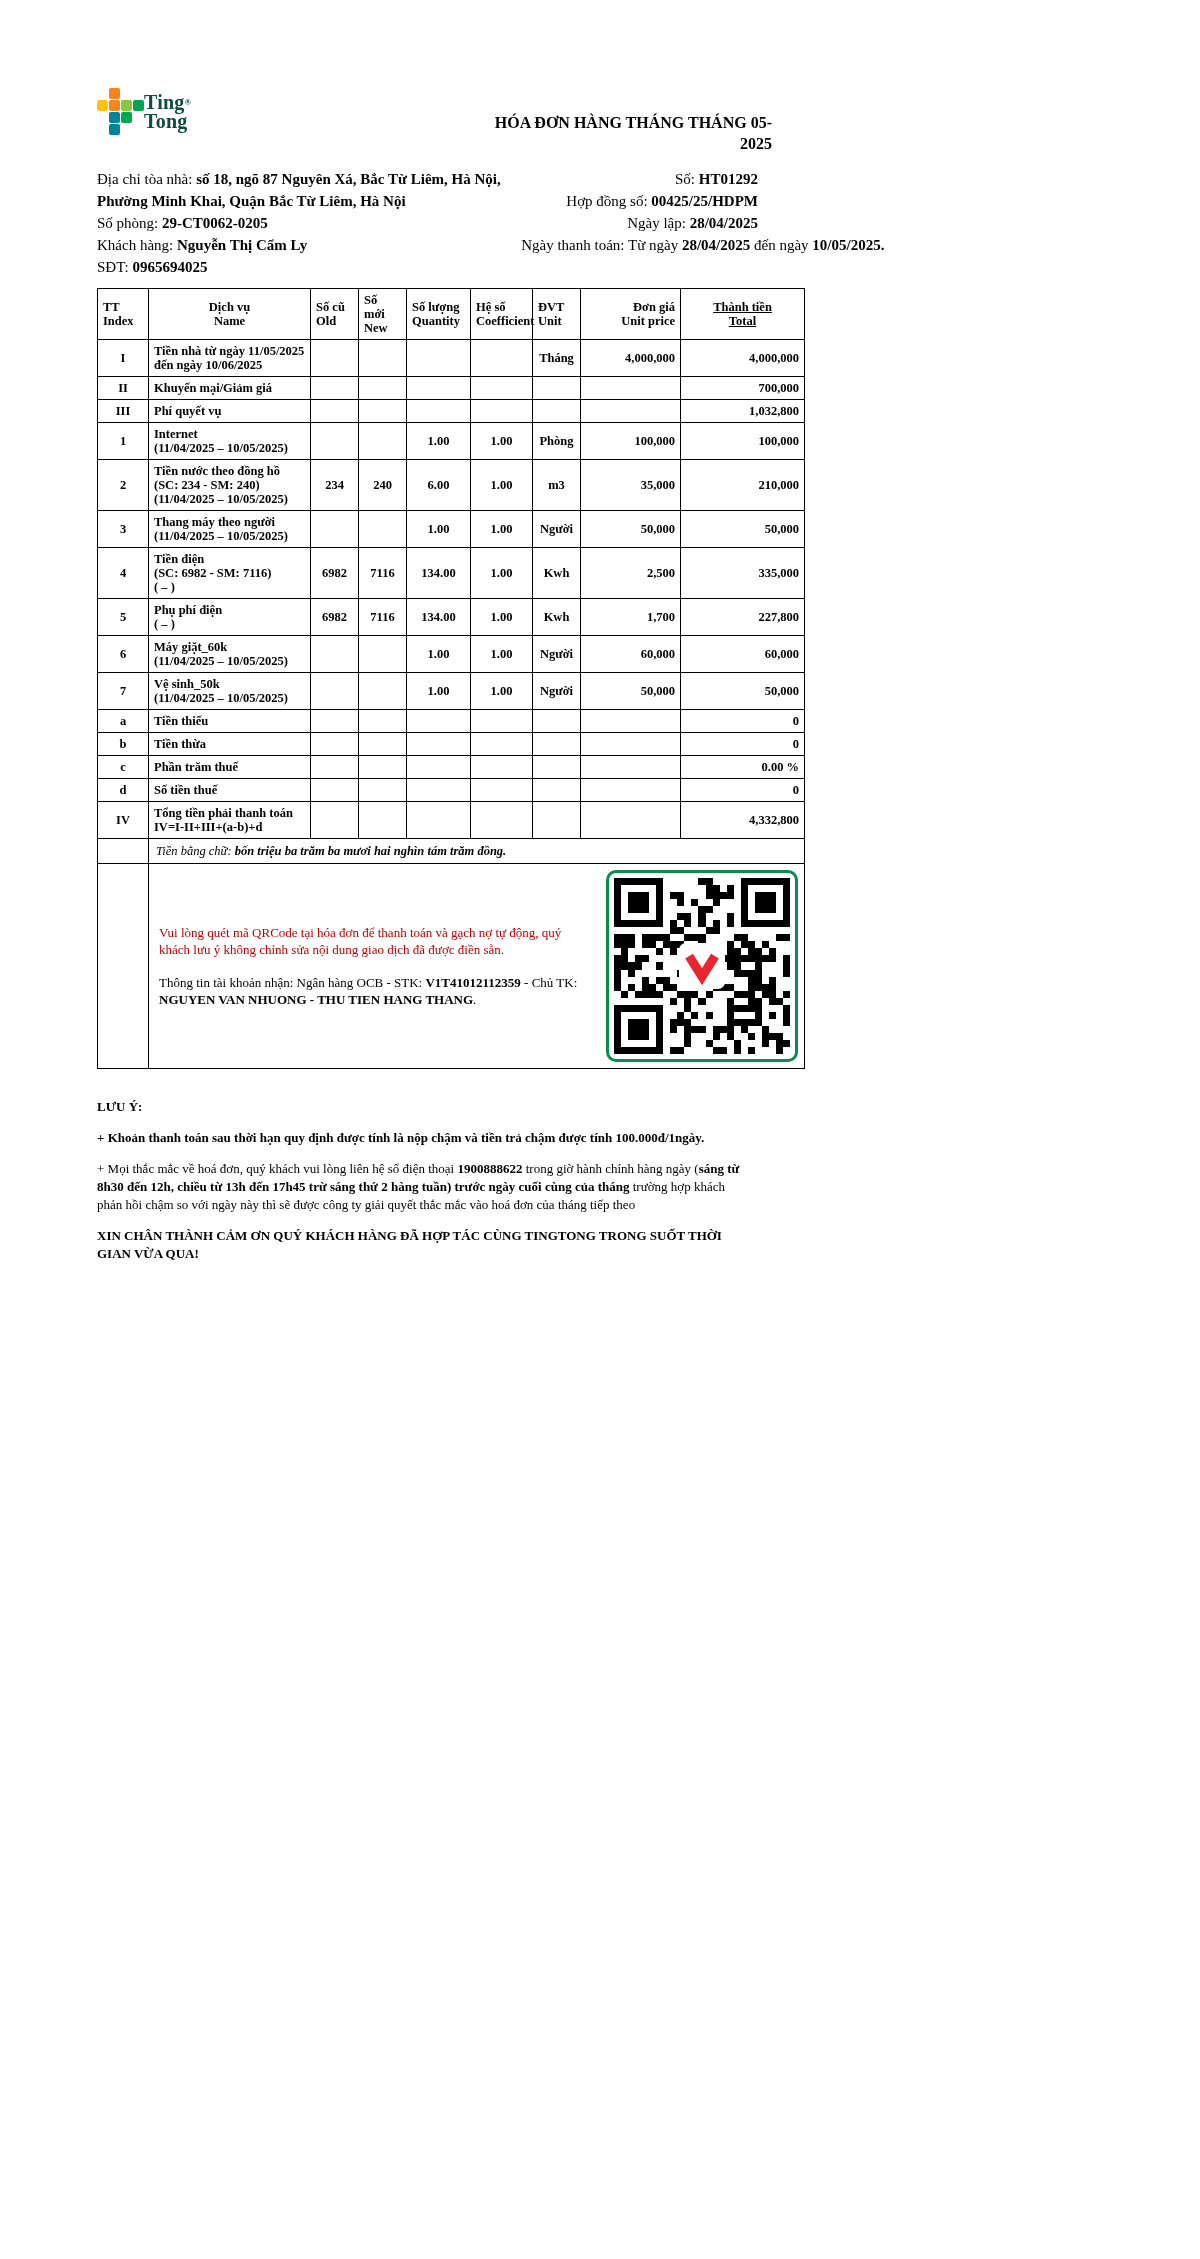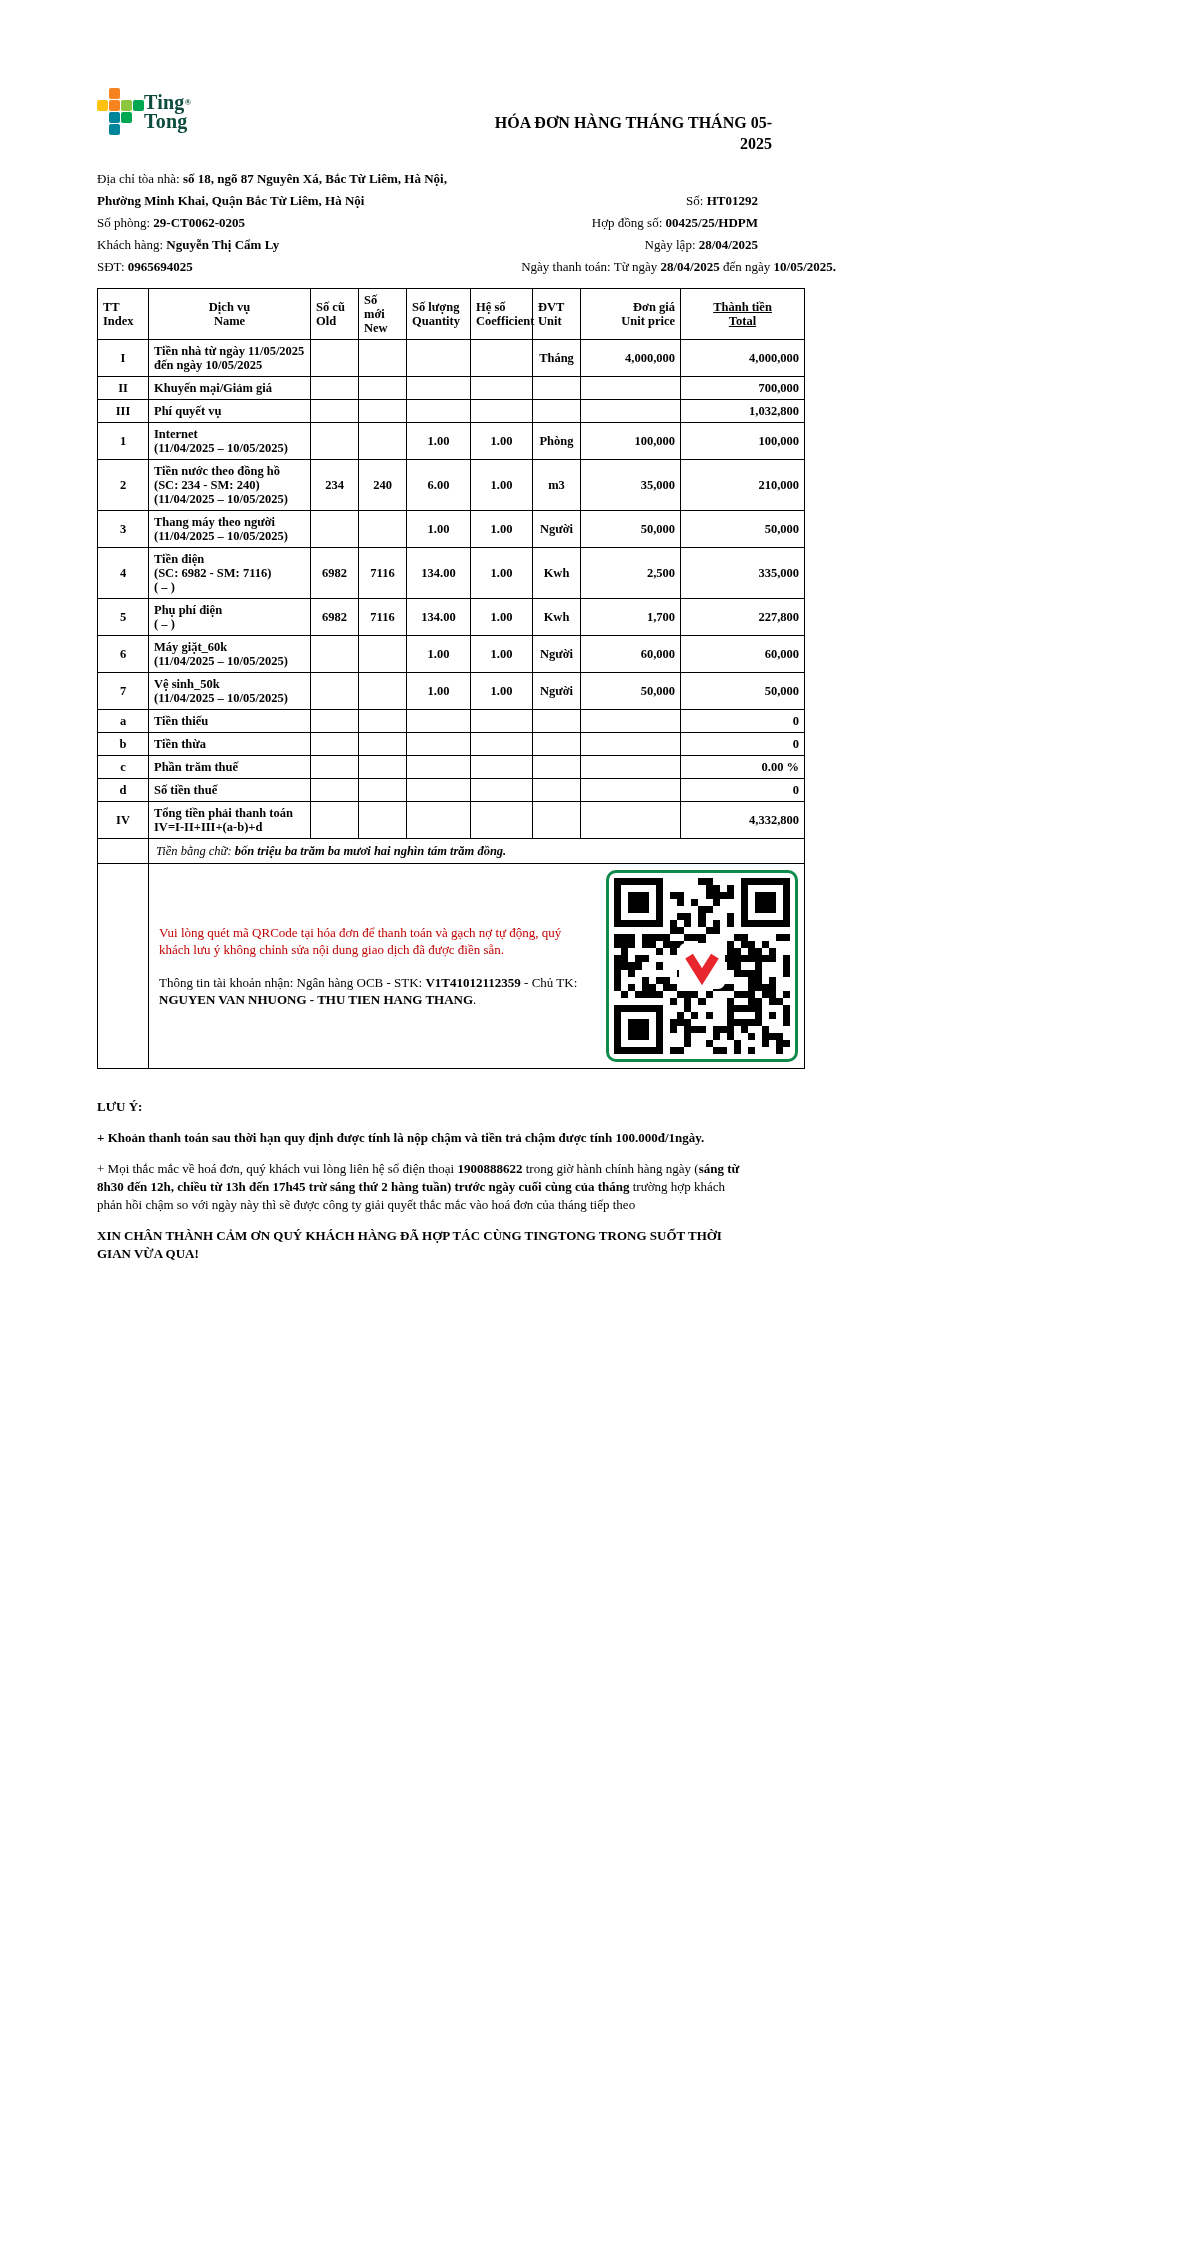--- a/index.html
+++ b/index.html
@@ -30,21 +30,21 @@
   .p-or{background:var(--brand-orange);}
   .p-ye{background:var(--brand-yellow);}
   .p-lg{background:var(--brand-lightgreen);}
   .p-gr{background:var(--brand-green);}
   .p-te{background:var(--brand-teal);}
   .logo-text{font-weight:bold;font-size:20px;line-height:19px;color:var(--brand-dark);letter-spacing:.2px;}
   .logo-text .reg{font-size:9px;vertical-align:top;}
   .title{width:340px;padding-right:32px;text-align:right;font-weight:bold;font-size:16px;line-height:21px;margin-top:24px;}
 
   
-  .info{display:flex;margin-top:14px;font-size:13px;align-items:flex-end;}
+  .info{display:flex;margin-top:14px;font-size:15px;}
   .info-left{width:60%;}
   .info-right{width:40%;text-align:right;padding-right:46px;}
   .info div{line-height:22px;white-space:nowrap;}
 
   .b{font-weight:700;}
 
   
   table.invoice{border-collapse:collapse;table-layout:fixed;width:707px;margin-top:10px;font-size:12.5px;}
   table.invoice th,table.invoice td{border:1px solid #000;padding:4px 5px;vertical-align:middle;}
   table.invoice th{font-weight:bold;line-height:14px;vertical-align:middle;}
@@ -168,21 +168,21 @@
               <div>Thành tiền</div>
               <div>Total</div>
             </th>
           </tr>
       </thead>
       <tbody>
           <tr>
             <td class="c-index">I</td>
             <td class="c-name">
               <div>Tiền nhà từ ngày 11/05/2025</div>
-              <div>đến ngày 10/05/2025</div>
+              <div>đến ngày 10/06/2025</div>
             </td>
             <td class="c-center"></td>
             <td class="c-center"></td>
             <td class="c-center"></td>
             <td class="c-center"></td>
             <td class="c-center">Tháng</td>
             <td class="c-money">4,000,000</td>
             <td class="c-money">4,000,000</td>
           </tr>
           <tr>

